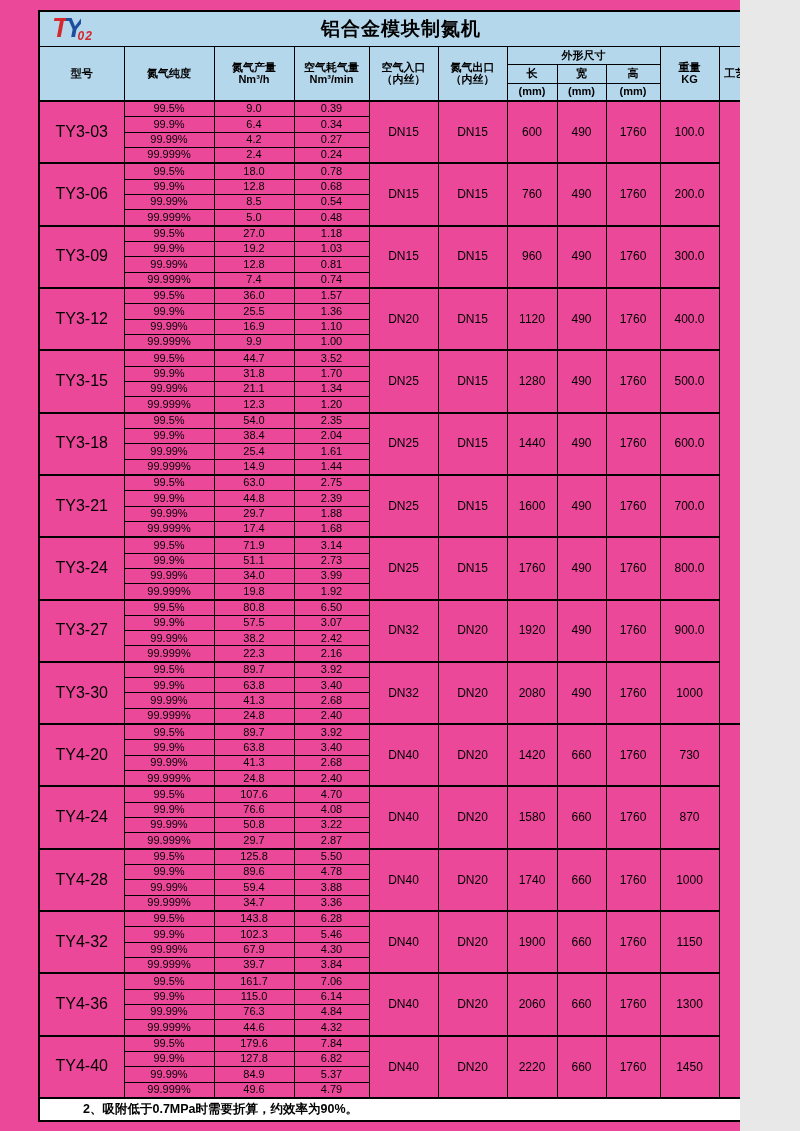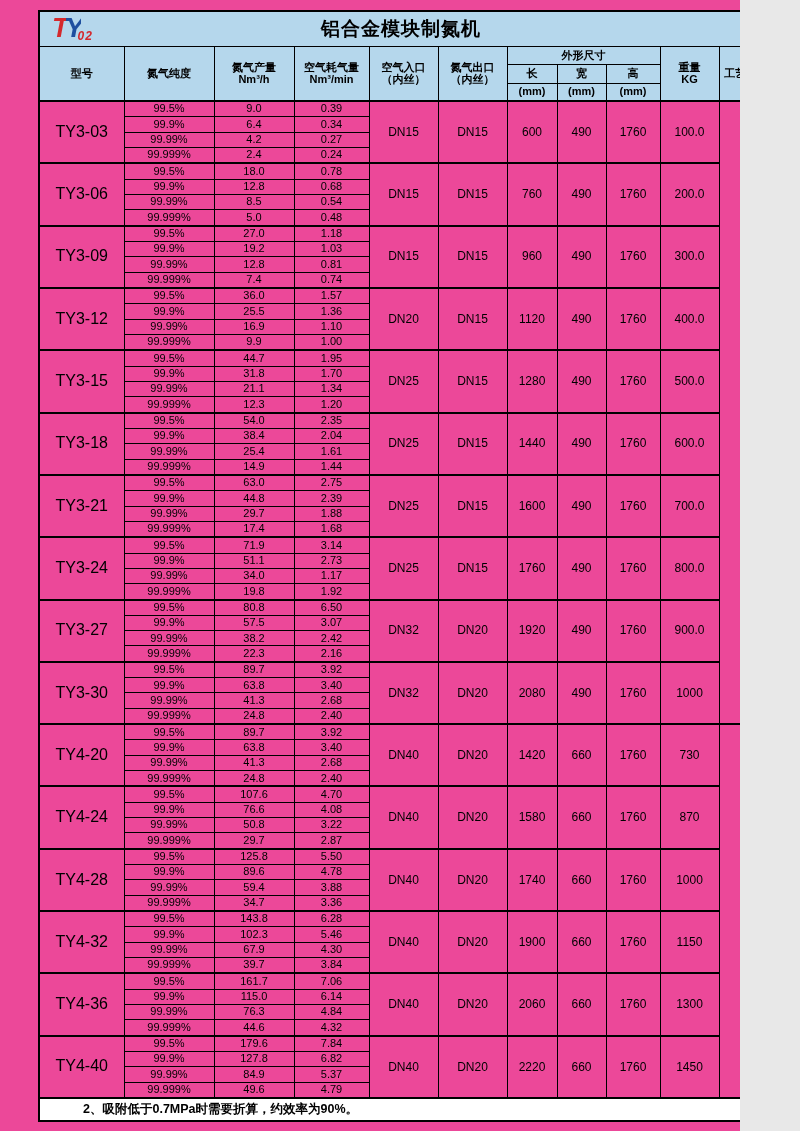--- a/index.html
+++ b/index.html
@@ -231,21 +231,21 @@
           </tr>
           <tr>
             <td>99.999%</td>
             <td>9.9</td>
             <td>1.00</td>
           </tr>
           <tr class="block-start">
             <td rowspan="4" class="model">TY3-15</td>
             <td>99.5%</td>
             <td>44.7</td>
-            <td>1.95</td>
+            <td>3.52</td>
             <td rowspan="4" class="dn">DN25</td>
             <td rowspan="4" class="dn">DN15</td>
             <td rowspan="4" class="dim">1280</td>
             <td rowspan="4" class="dim">490</td>
             <td rowspan="4" class="dim">1760</td>
             <td rowspan="4" class="wt">500.0</td>
           </tr>
           <tr>
             <td>99.9%</td>
             <td>31.8</td>
@@ -328,21 +328,21 @@
             <td rowspan="4" class="wt">800.0</td>
           </tr>
           <tr>
             <td>99.9%</td>
             <td>51.1</td>
             <td>2.73</td>
           </tr>
           <tr>
             <td>99.99%</td>
             <td>34.0</td>
-            <td>1.17</td>
+            <td>3.99</td>
           </tr>
           <tr>
             <td>99.999%</td>
             <td>19.8</td>
             <td>1.92</td>
           </tr>
           <tr class="block-start">
             <td rowspan="4" class="model">TY3-27</td>
             <td>99.5%</td>
             <td>80.8</td>

